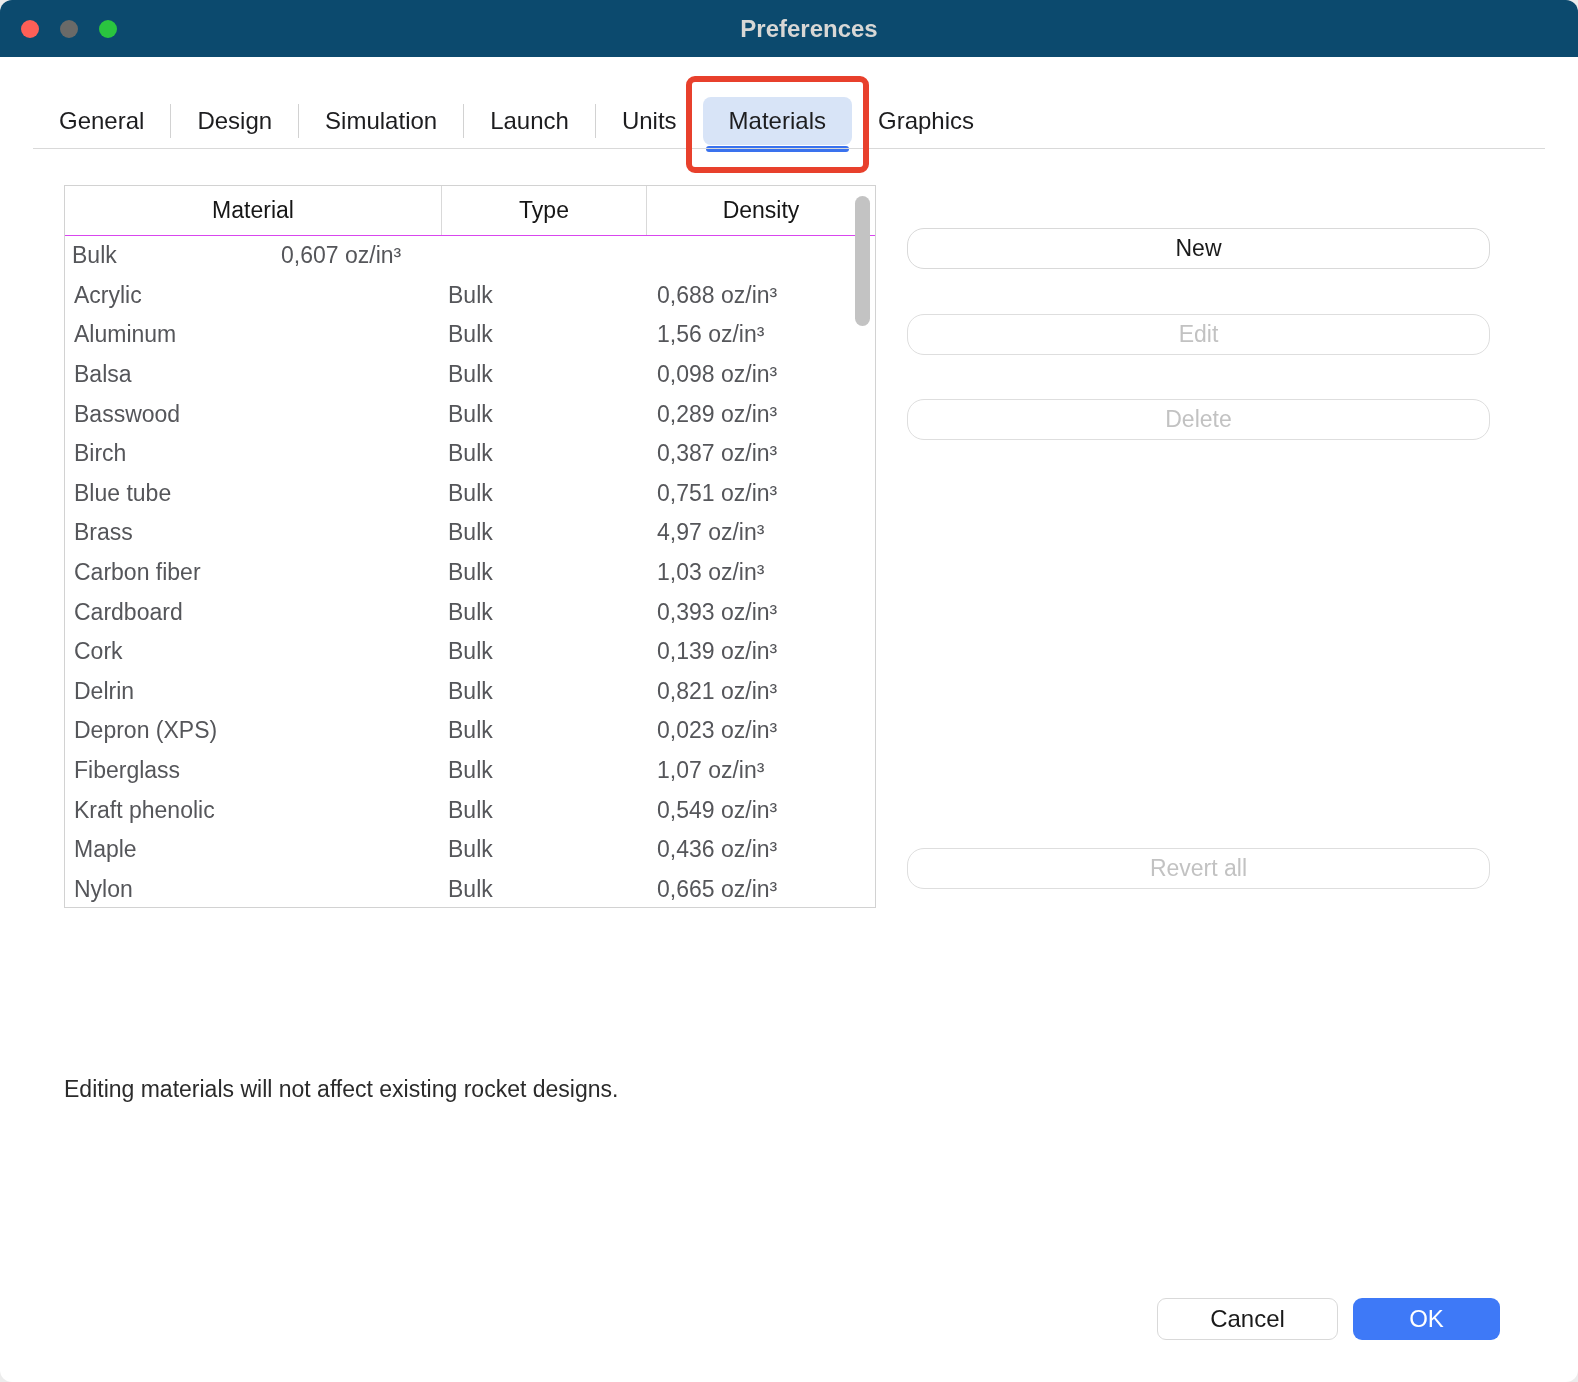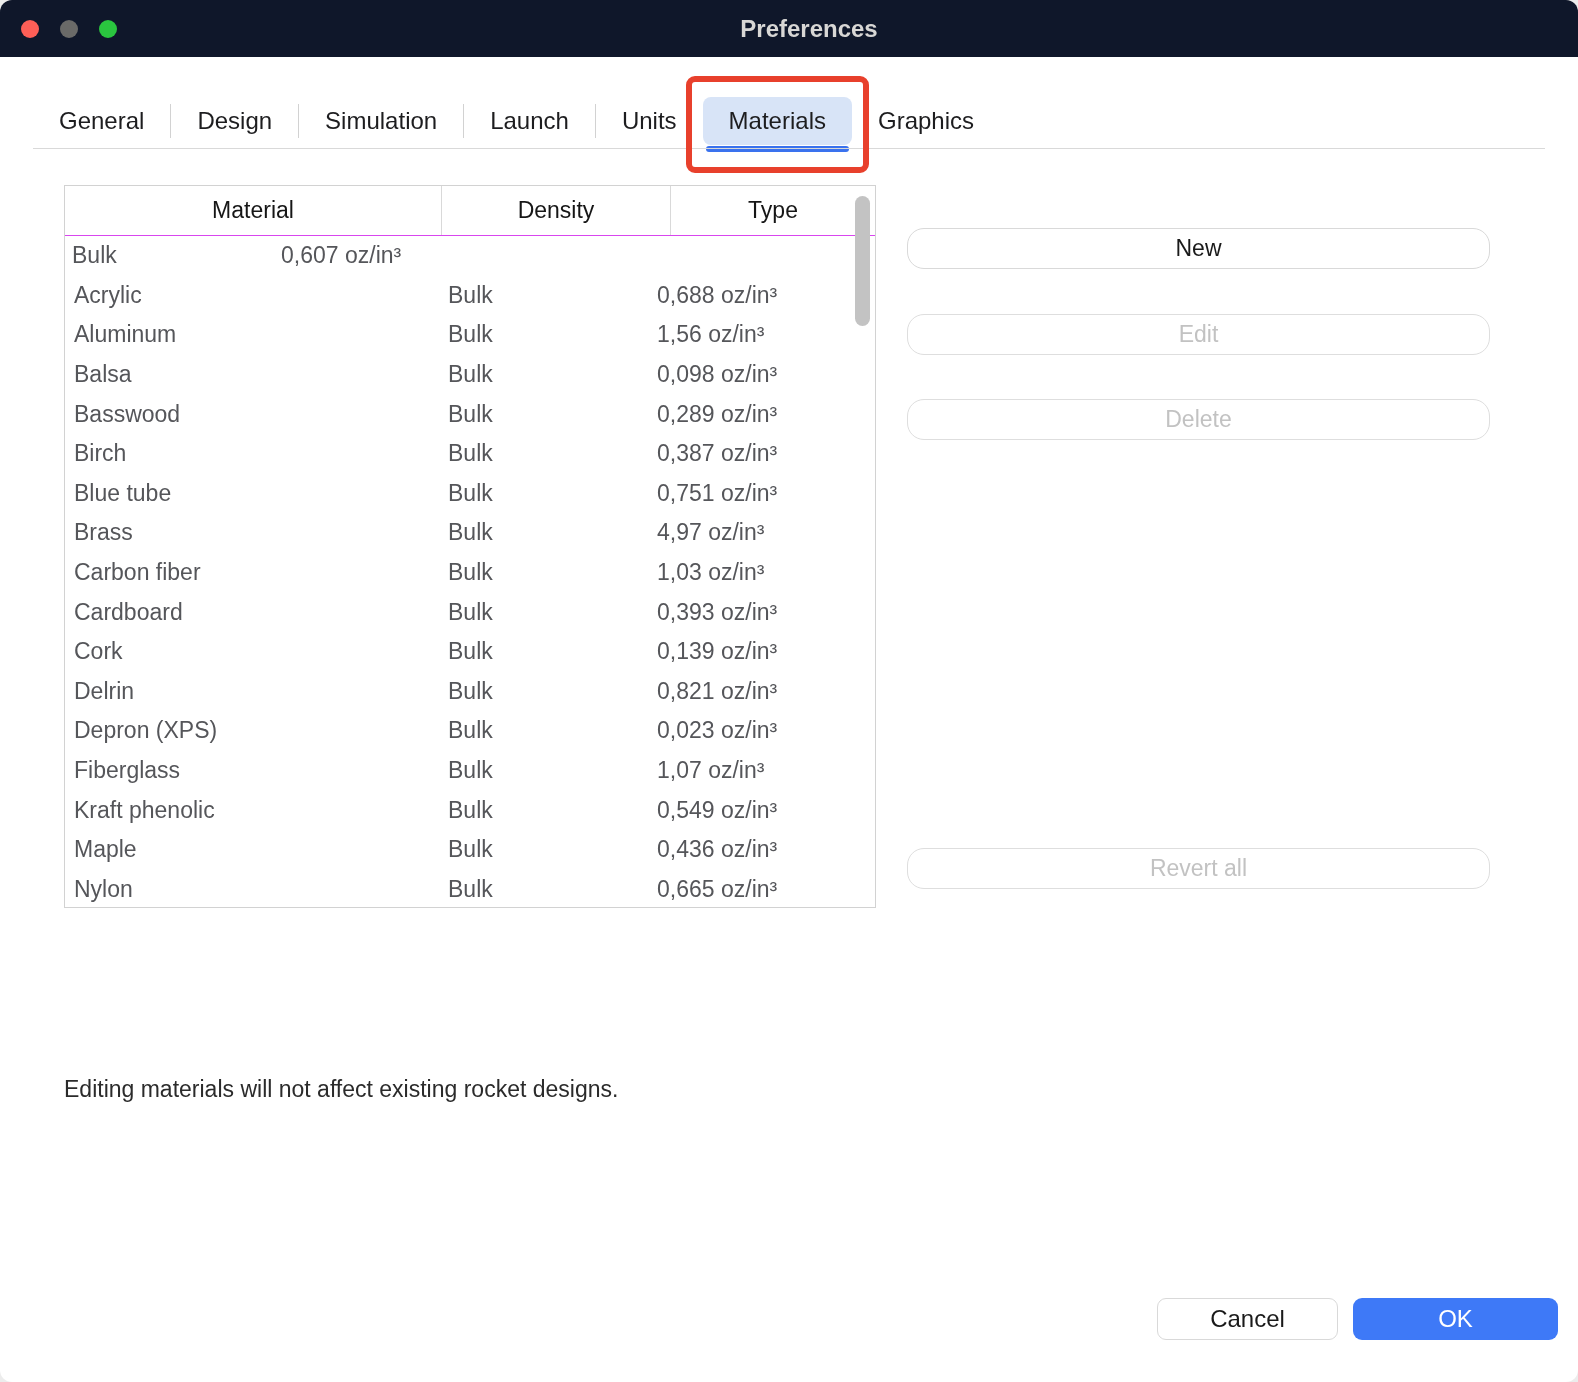--- a/index.html
+++ b/index.html
@@ -13,21 +13,21 @@
     position: relative;
     width: 1578px; height: 1382px;
     background: #ffffff;
     border-radius: 12px;
     overflow: hidden;
   }
 
   
   .titlebar {
     position: absolute; top: 0; left: 0; right: 0; height: 57px;
-    background: #0f172a;
+    background: #0c4a6e;
     display: flex; align-items: center; justify-content: center; padding-left: 40px;
   }
   .title-text { color: #d8d7d5; font-size: 24px; font-weight: bold; }
   .traffic { position: absolute; left: 21px; top: 0; height: 100%; display: flex; align-items: center; gap: 21px; }
   .light { width: 18px; height: 18px; border-radius: 50%; display: inline-block; }
   .light.red   { background: #fe5f57; }
   .light.gray  { background: #6a6a68; }
   .light.green { background: #2ac53f; }
 
   
@@ -122,21 +122,21 @@
     display: flex; align-items: center; justify-content: center;
     box-sizing: border-box;
     font-family: "Liberation Sans", sans-serif;
   }
   #btn-cancel {
     left: 1157px; width: 181px;
     background: #ffffff; color: #1a1a1a;
     border: 1px solid #d9d9d9;
   }
   #btn-ok {
-    left: 1353px; width: 205px;
+    left: 1353px; width: 147px;
     background: #3e79f7; color: #ffffff;
     border: none;
   }
 </style>
 </head>
 <body>
 
 <div class="window">
 
   <div class="titlebar">
@@ -163,22 +163,22 @@
       <span class="tab-underline"></span>
       <span class="red-box"></span>
     </div>
     <div class="tab">Graphics</div>
   </div>
   <div class="tab-rule"></div>
 
   <div class="materials-table">
     <div class="thead">
       <div class="th col-material">Material</div>
+      <div class="th col-type">Type</div>
       <div class="th col-density">Density</div>
-      <div class="th col-type">Type</div>
     </div>
     <div class="tbody">
       <div class="tr">
           <div class="td typ">Bulk</div>
           <div class="td den">0,607 oz/in³</div>
         </div>
         <div class="tr">
           <div class="td mat">Acrylic</div>
           <div class="td typ">Bulk</div>
           <div class="td den">0,688 oz/in³</div>

